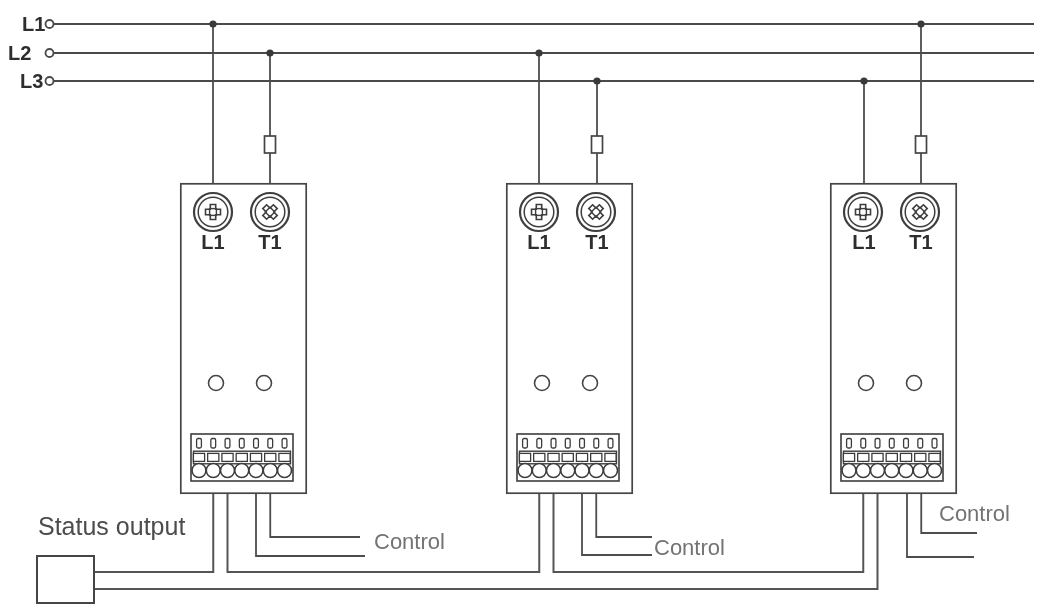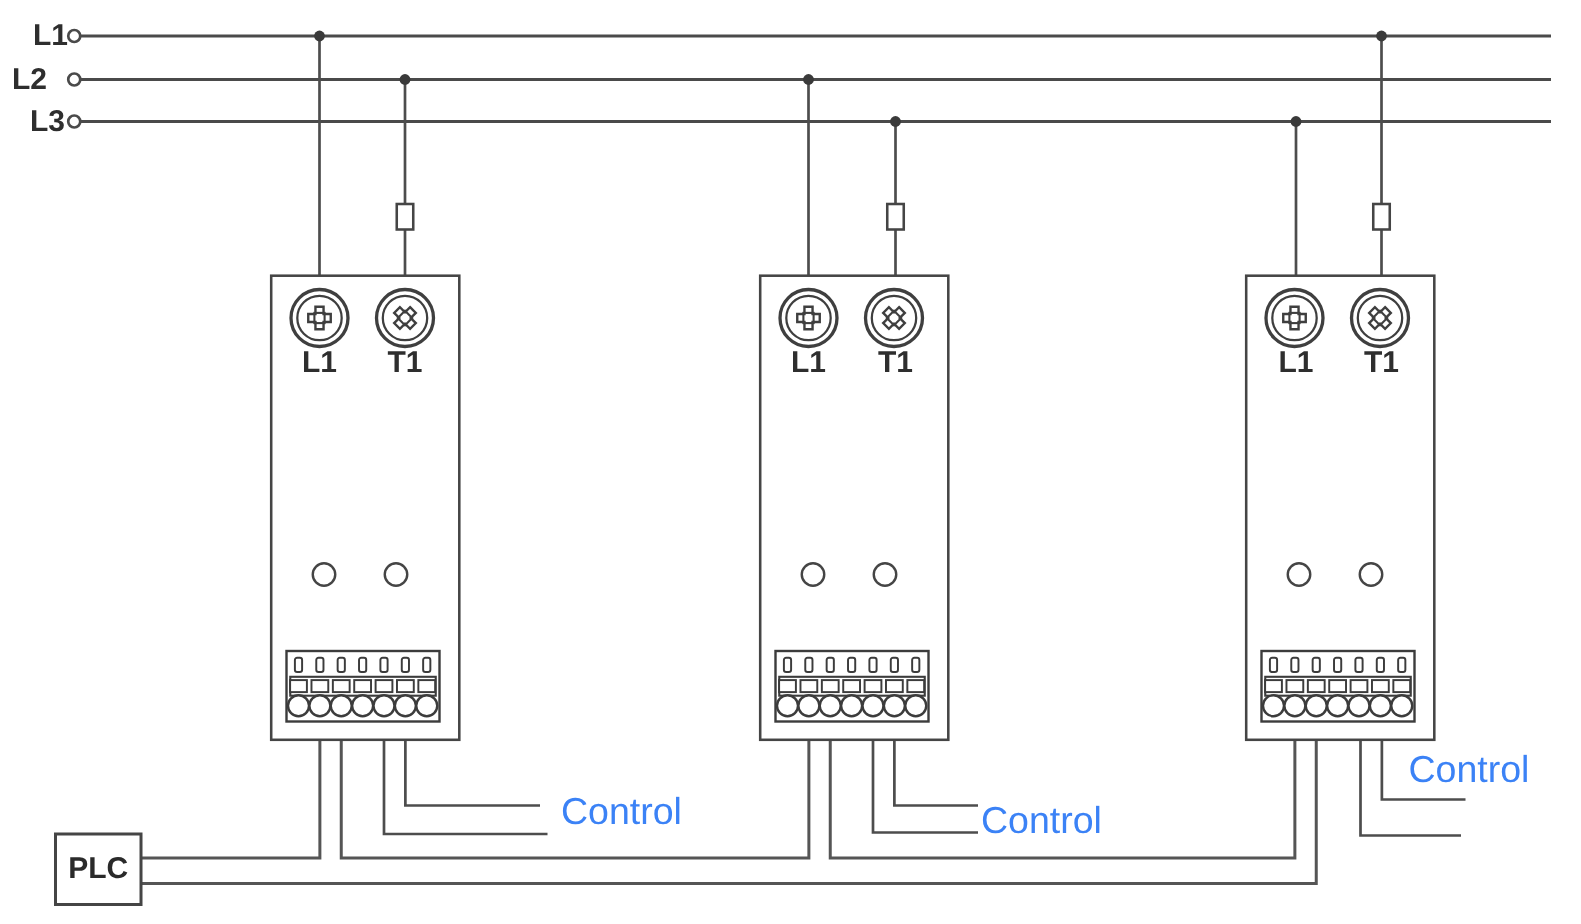--- a/index.html
+++ b/index.html
@@ -14,21 +14,21 @@
   .stage svg{position:absolute;left:0;top:0;}
   .lbl{position:absolute;white-space:nowrap;}
   .phase-lbl{
     font-size:20px;font-weight:bold;color:#2e2e2e;line-height:22px;
   }
   .term-lbl{
     font-size:20px;font-weight:bold;color:#2e2e2e;line-height:20px;
     transform:translateX(-50%);
   }
   .ctrl-lbl{
-    font-size:25px;color:#3b82f6;line-height:27px;
+    font-size:22px;color:#737373;line-height:27px;
   }
   .status-lbl{
     font-size:25px;color:#4c4c4c;line-height:27px;
   }
   .plc-box-label{
     position:absolute;left:37px;top:556px;width:57px;height:47px;
     display:flex;align-items:center;justify-content:center;
     font-size:20px;font-weight:bold;color:#2a2a2a;
   }
   
@@ -170,15 +170,15 @@
   <div class="lbl term-lbl" style="left:270px;top:232px;">T1</div>
   <div class="lbl term-lbl" style="left:539px;top:232px;">L1</div>
   <div class="lbl term-lbl" style="left:597px;top:232px;">T1</div>
   <div class="lbl term-lbl" style="left:864px;top:232px;">L1</div>
   <div class="lbl term-lbl" style="left:921px;top:232px;">T1</div>
 
   <div class="lbl ctrl-lbl" style="left:374px;top:528px;">Control</div>
   <div class="lbl ctrl-lbl" style="left:654px;top:534px;">Control</div>
   <div class="lbl ctrl-lbl" style="left:939px;top:500px;">Control</div>
 
-  <div class="plc-box-label">PLC</div>
+  <div class="lbl status-lbl" style="left:38px;top:513px;">Status output</div>
 
 </div>
 
 </body></html>

